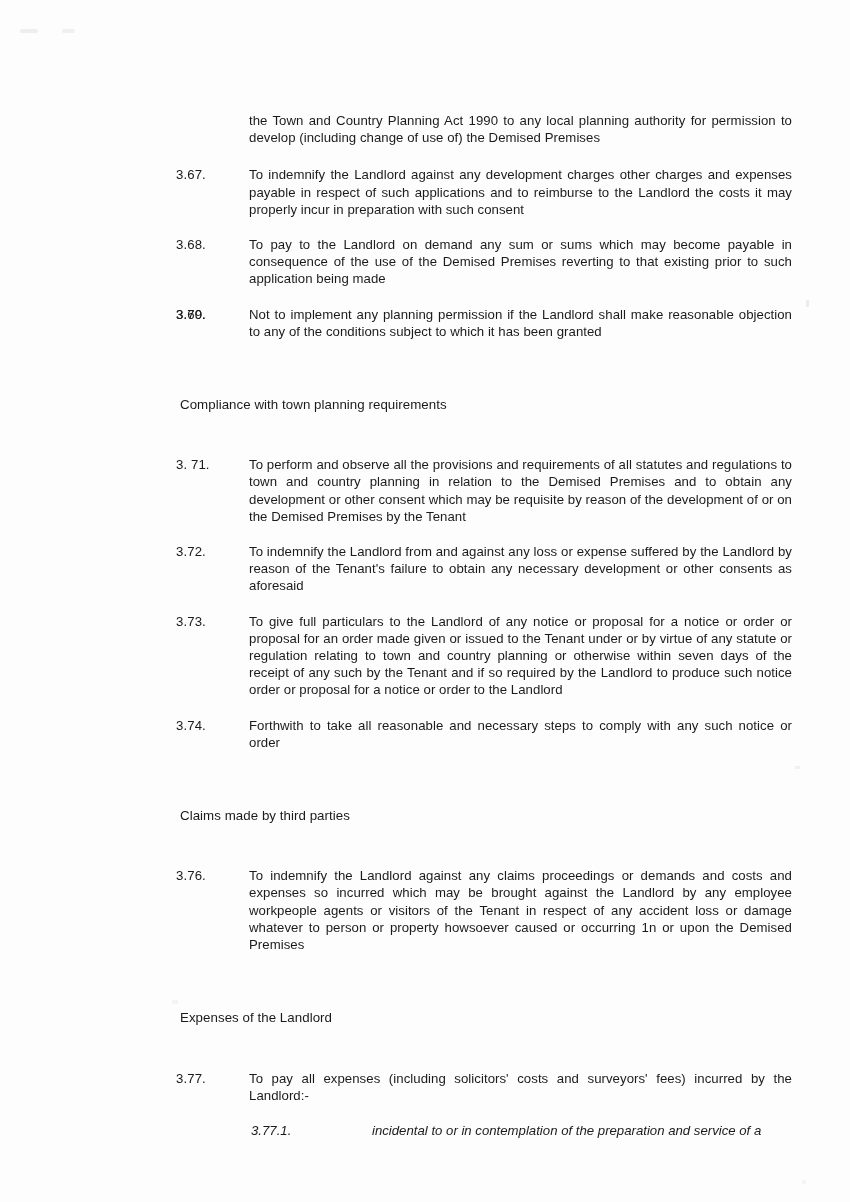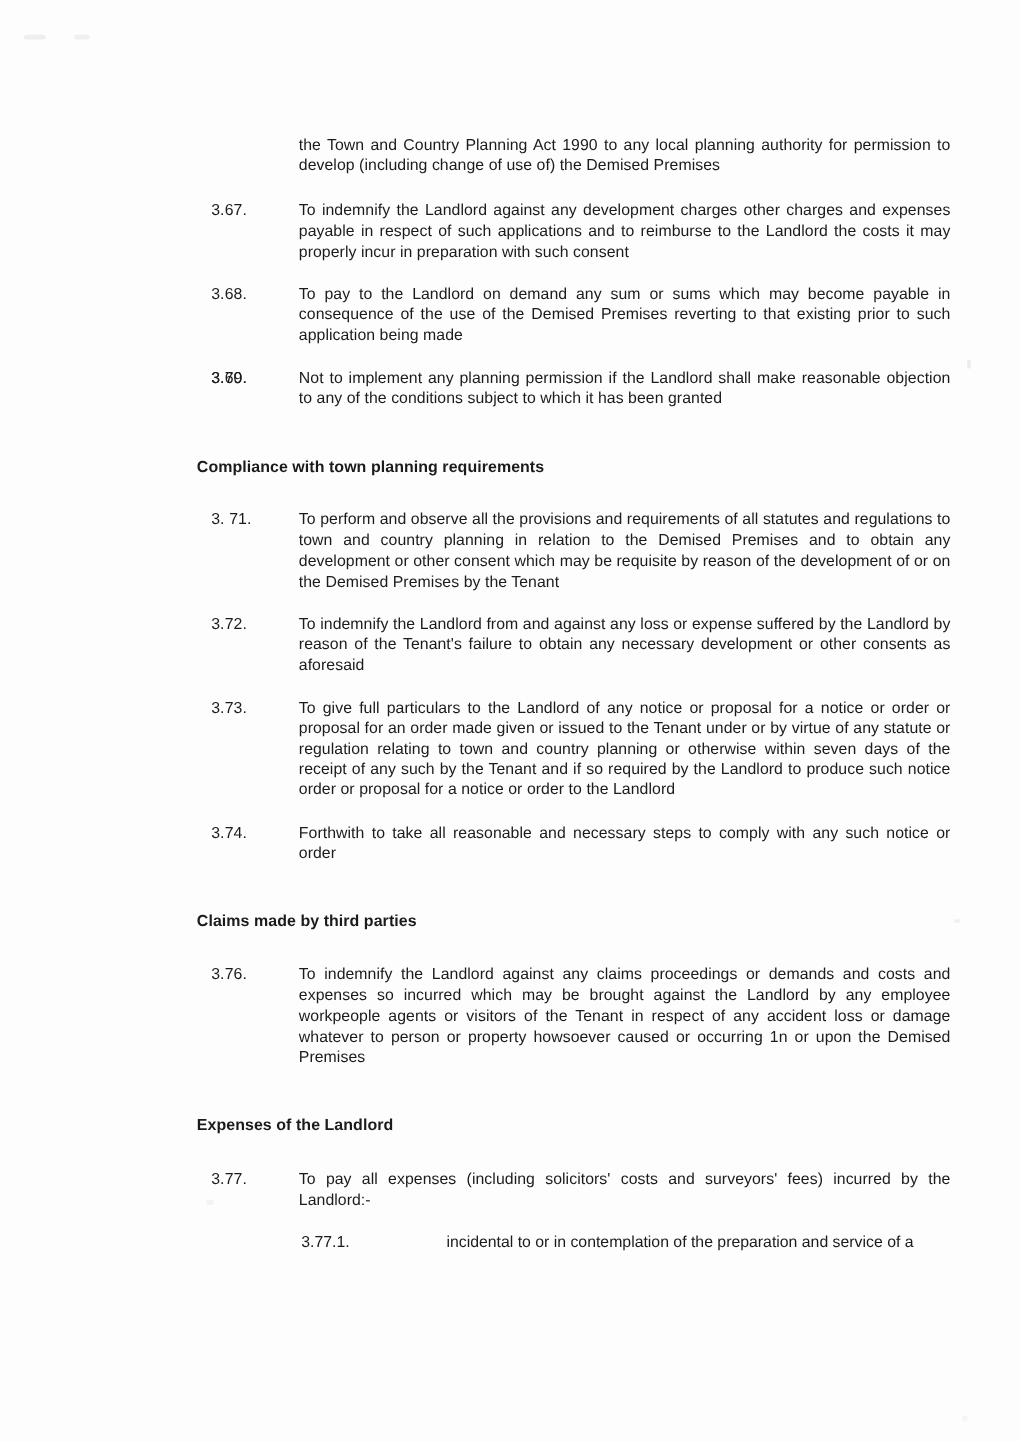--- a/index.html
+++ b/index.html
@@ -64,20 +64,21 @@
     letter-spacing: .05px;
   }
   
   .clause.cont { margin-bottom: 20px; }
 
   
   .subclause {
     position: relative;
     margin: 0 0 36px 0;
     padding-left: 87px;
+    font-style: italic;
   }
   .subclause .num {
     position: absolute;
     left: 87px;
     top: 0;
     width: 90px;
     font-size: 13.2px;
     line-height: 17.2px;
     white-space: pre;
   }
@@ -86,23 +87,23 @@
     font-size: 13.2px;
     line-height: 17.2px;
     text-align: justify;
     text-justify: inter-word;
     padding-left: 31px;
   }
 
   .heading {
     font-size: 13.3px;
     line-height: 17.2px;
-    font-weight: bold;
+    font-weight: normal;
     letter-spacing: .05px;
-    margin: 0;
+    margin: 16px;
   }
   .gap-before-heading { height: 22px; }
   .gap-after-heading  { height: 27px; }
 </style>
 </head>
 <body>
 
 <div class="page">
 
   <div class="smudge s1"></div>

